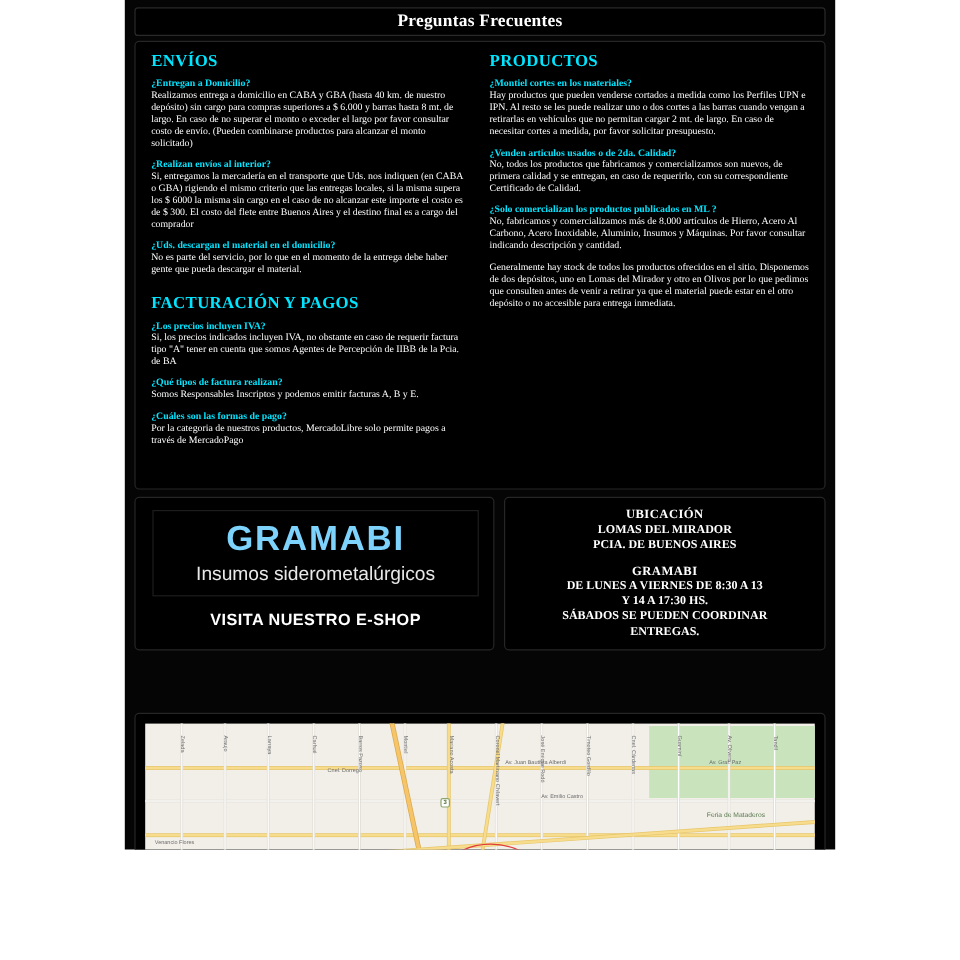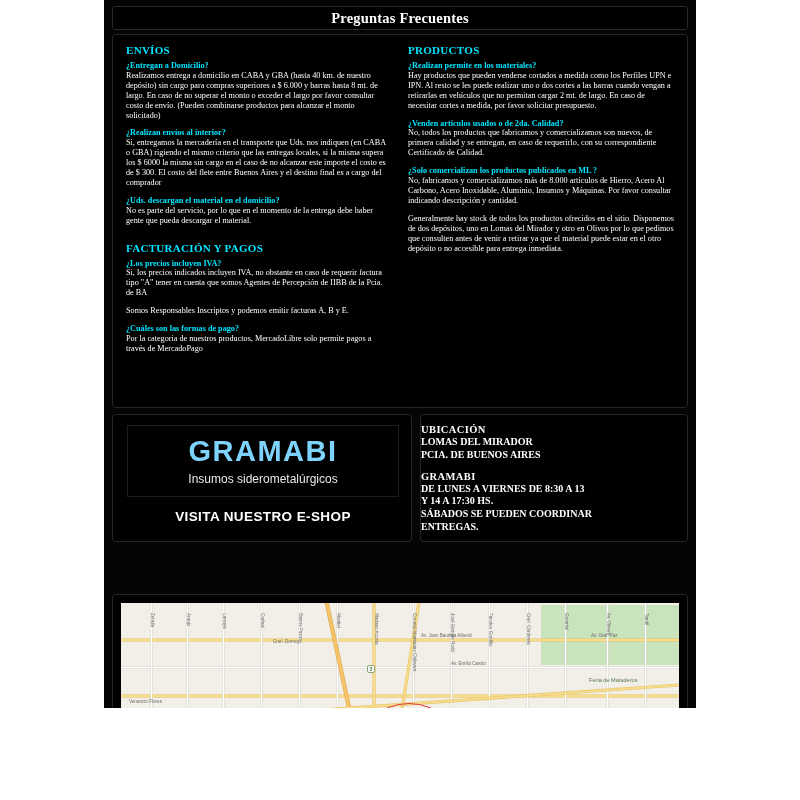--- a/index.html
+++ b/index.html
@@ -48,21 +48,21 @@
     border-radius: 4px;
     display: flex;
   }
   .faq-col {
     width: 50%;
     padding: 9px 12px 8px 13px;
   }
   .faq-col.right { padding-left: 8px; }
   .sec-title {
     color: #00e5ff;
-    font-size: 11px;
+    font-size: 14px;
     font-weight: bold;
     letter-spacing: .3px;
     margin: 0 0 5px 0;
     font-family: "Liberation Serif", serif;
   }
   .sec-title.spaced { margin-top: 16px; }
   .q {
     color: #00e5ff;
     font-size: 8.2px;
     font-weight: bold;
@@ -98,21 +98,21 @@
   .logo-word {
     color: #7dd3fc;
     font-size: 29px;
     font-weight: bold;
     letter-spacing: 1.5px;
     line-height: 1;
     font-family: "Liberation Sans", sans-serif;
   }
   .logo-sub {
     color: #e8e8e8;
-    font-size: 12px;
+    font-size: 16px;
     margin-top: 6px;
     font-family: "Liberation Sans", sans-serif;
   }
   .eshop {
     position: absolute;
     left: 0; top: 94px; width: 300px;
     text-align: center;
     color: #ffffff;
     font-size: 13.5px;
     font-weight: bold;
@@ -120,20 +120,21 @@
     font-family: "Liberation Sans", sans-serif;
   }
   .info-panel {
     position: absolute;
     left: 316px; top: 414px;
     width: 268px; height: 128px;
     background: #000;
     border: 1px solid #262626;
     border-radius: 4px;
     padding-top: 9px;
+    text-align: center;
   }
   .info-h {
     color: #ffffff;
     font-size: 10.5px;
     font-weight: bold;
     letter-spacing: .4px;
     margin: 0 0 1px 0;
     font-family: "Liberation Serif", serif;
   }
   .info-l {
@@ -230,30 +231,31 @@
         <div class="a">Si, entregamos la mercadería en el transporte que Uds. nos indiquen (en CABA o GBA) rigiendo el mismo criterio que las entregas locales, si la misma supera los $ 6000 la misma sin cargo en el caso de no alcanzar este importe el costo es de $ 300. El costo del flete entre Buenos Aires y el destino final es a cargo del comprador</div>
 
         <div class="q">¿Uds. descargan el material en el domicilio?</div>
         <div class="a">No es parte del servicio, por lo que en el momento de la entrega debe haber gente que pueda descargar el material.</div>
 
         <div class="sec-title spaced">FACTURACIÓN Y PAGOS</div>
 
         <div class="q">¿Los precios incluyen IVA?</div>
         <div class="a">Si, los precios indicados incluyen IVA, no obstante en caso de requerir factura tipo "A" tener en cuenta que somos Agentes de Percepción de IIBB de la Pcia. de BA</div>
 
+        <div class="q">¿Qué tipos de factura realizan?</div>
         <div class="a">Somos Responsables Inscriptos y podemos emitir facturas A, B y E.</div>
 
         <div class="q">¿Cuáles son las formas de pago?</div>
         <div class="a">Por la categoria de nuestros productos, MercadoLibre solo permite pagos a través de MercadoPago</div>
       </div>
 
       <div class="faq-col right">
         <div class="sec-title">PRODUCTOS</div>
 
-        <div class="q">¿Realizan permite en los materiales?</div>
+        <div class="q">¿Montiel cortes en los materiales?</div>
         <div class="a">Hay productos que pueden venderse cortados a medida como los Perfiles UPN e IPN. Al resto se les puede realizar uno o dos cortes a las barras cuando vengan a retirarlas en vehículos que no permitan cargar 2 mt. de largo. En caso de necesitar cortes a medida, por favor solicitar presupuesto.</div>
 
         <div class="q">¿Venden articulos usados o de 2da. Calidad?</div>
         <div class="a">No, todos los productos que fabricamos y comercializamos son nuevos, de primera calidad y se entregan, en caso de requerirlo, con su correspondiente Certificado de Calidad.</div>
 
         <div class="q">¿Solo comercializan los productos publicados en ML ?</div>
         <div class="a">No, fabricamos y comercializamos más de 8.000 artículos de Hierro, Acero Al Carbono, Acero Inoxidable, Aluminio, Insumos y Máquinas. Por favor consultar indicando descripción y cantidad.</div>
 
         <div class="a">Generalmente hay stock de todos los productos ofrecidos en el sitio. Disponemos de dos depósitos, uno en Lomas del Mirador y otro en Olivos por lo que pedimos que consulten antes de venir a retirar ya que el material puede estar en el otro depósito o no accesible para entrega inmediata.</div>
       </div>

